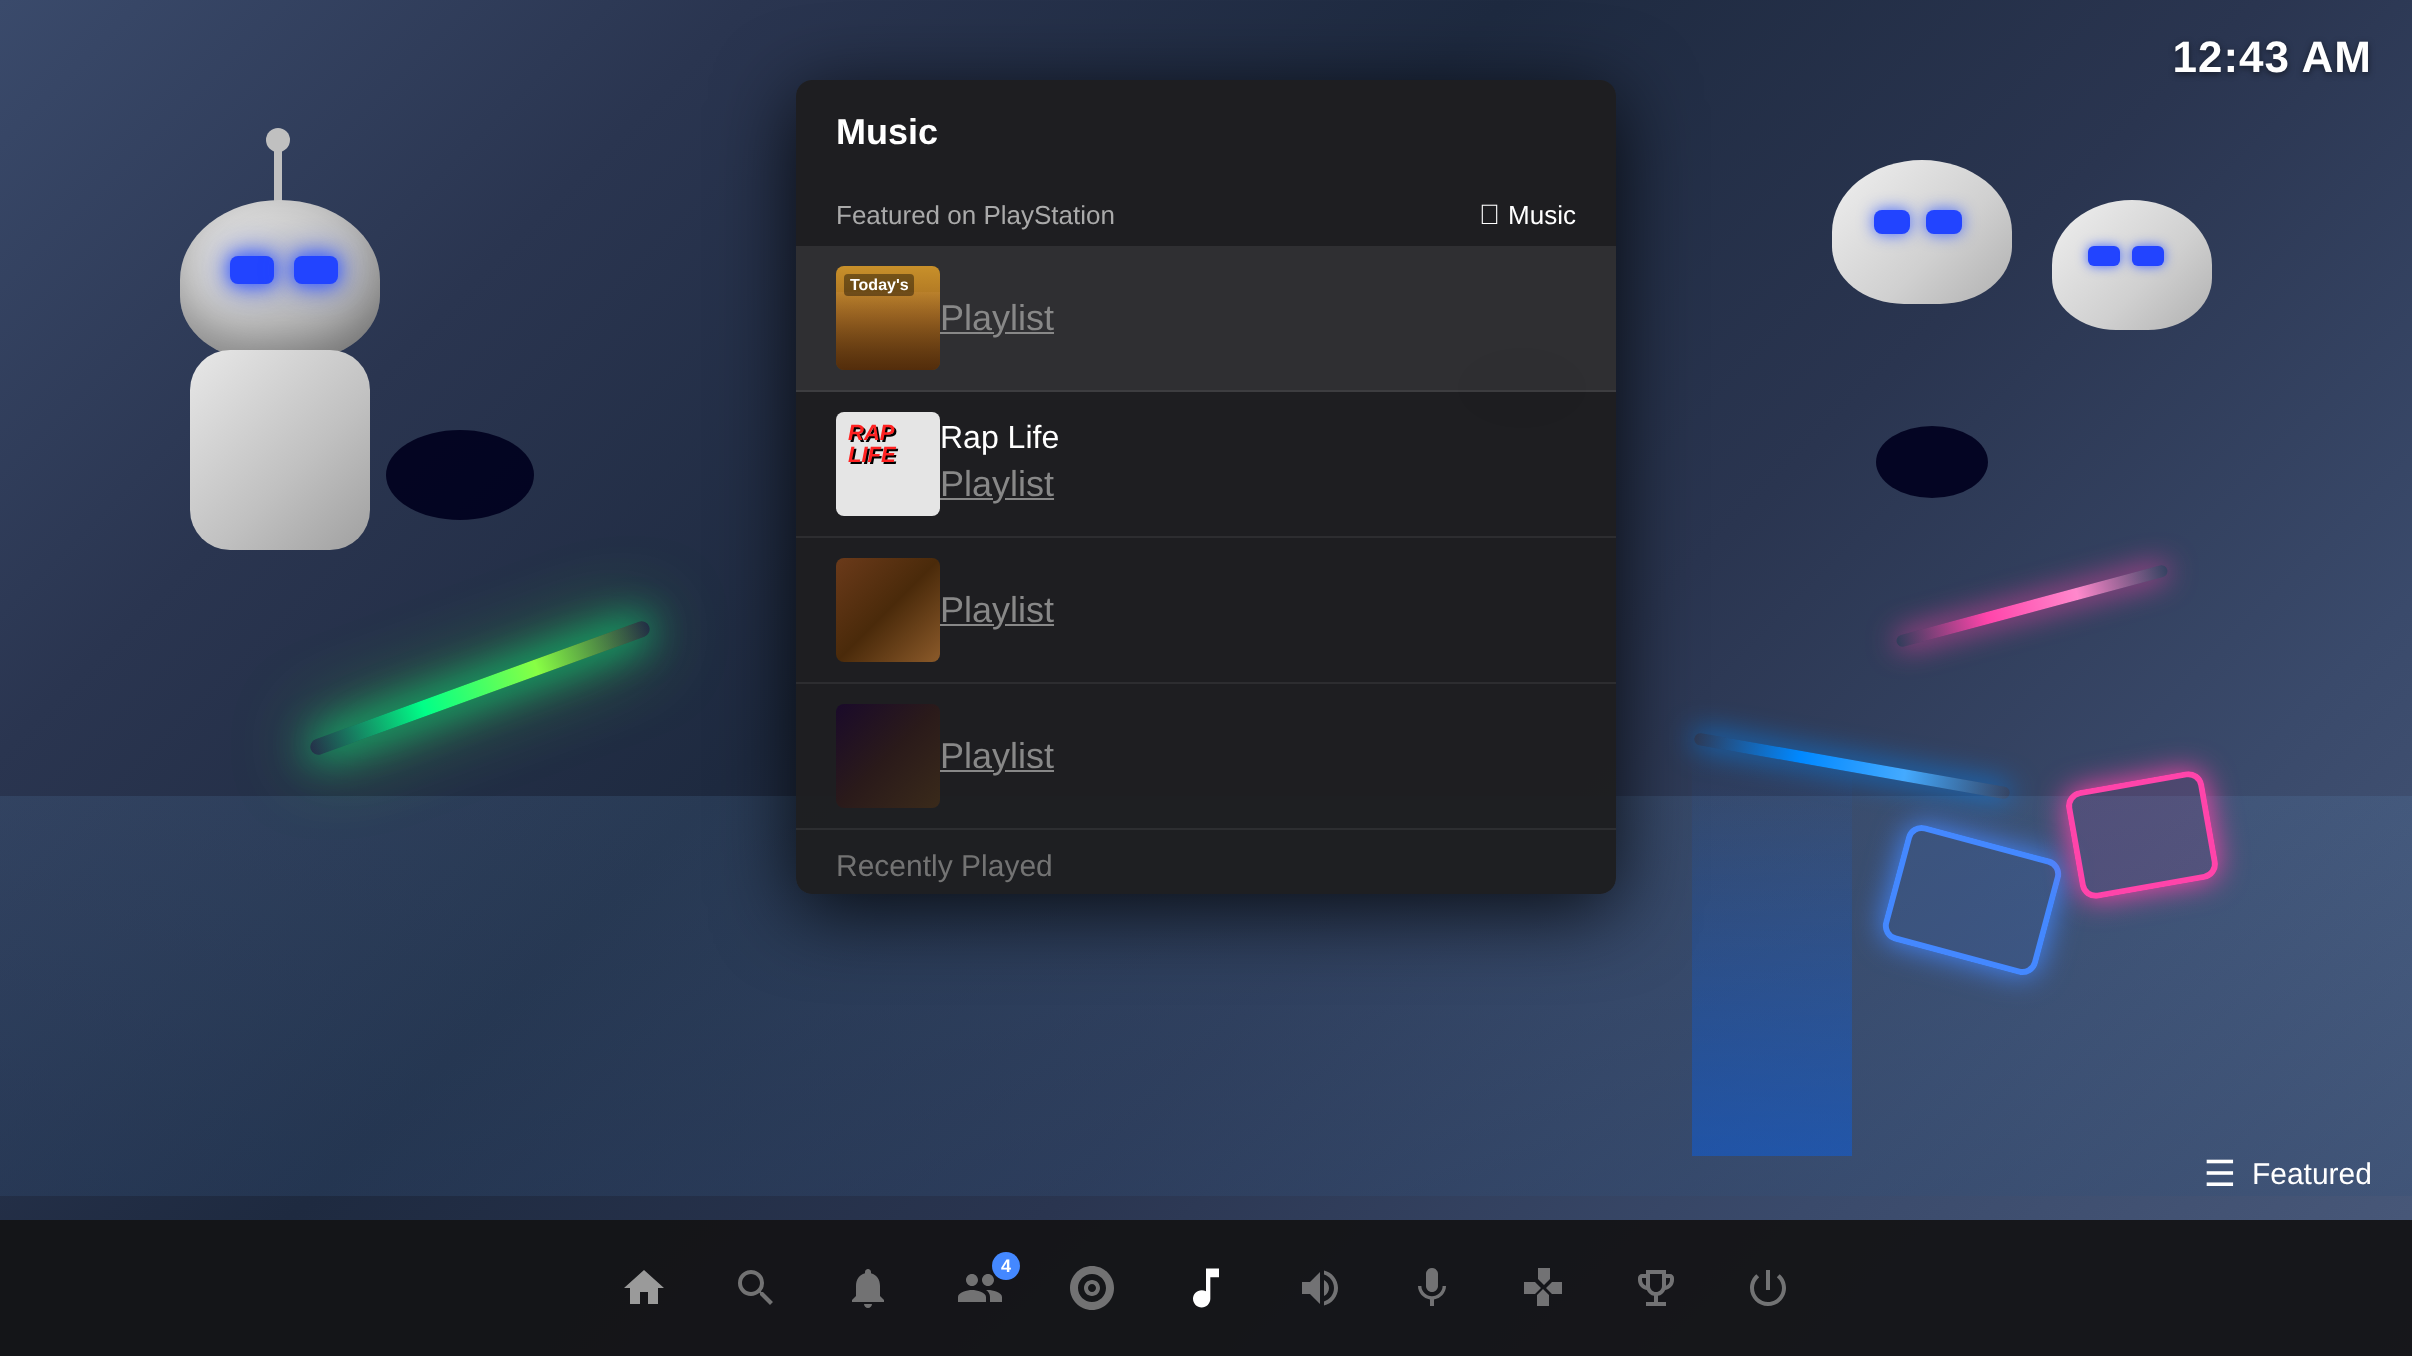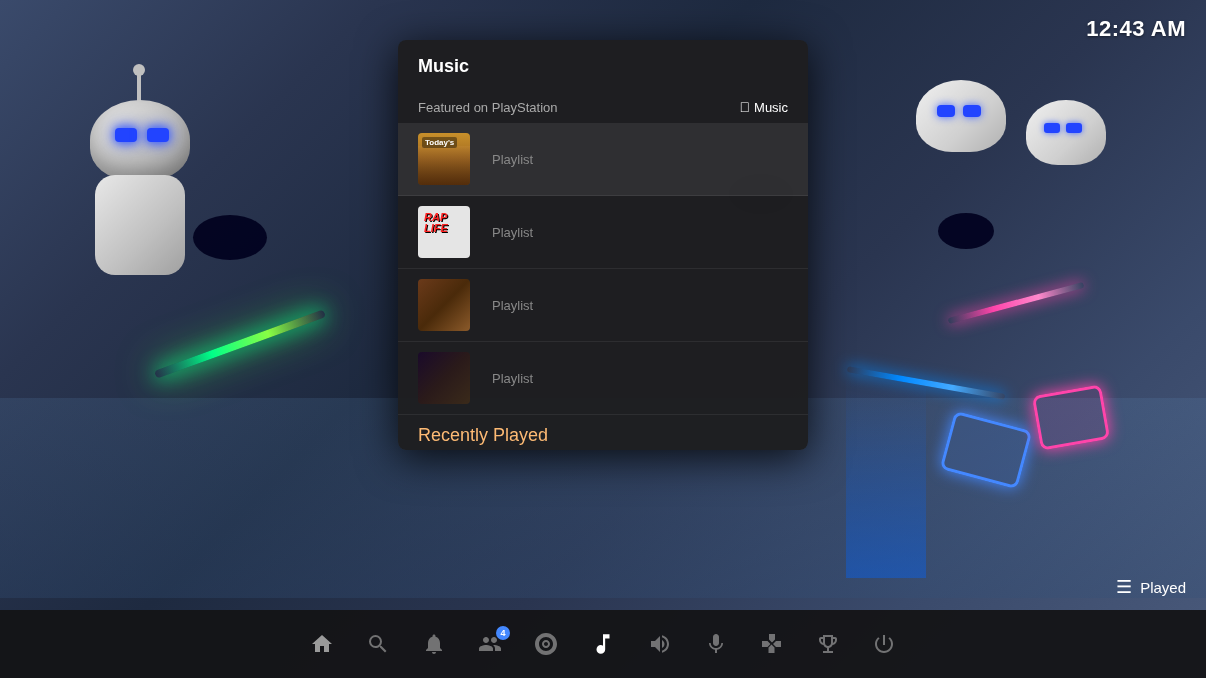--- a/index.html
+++ b/index.html
@@ -183,47 +183,48 @@
     .playlist-item:last-child {
       border-bottom: none;
     }
 
     .album-art {
       width: 52px;
       height: 52px;
       border-radius: 4px;
       flex-shrink: 0;
       overflow: hidden;
-      margin-right: 22px;
+      margin-right: 0;
     }
 
     .playlist-info {
       flex: 1;
     }
 
     .playlist-name {
       color: #ffffff;
       font-size: 16px;
       font-weight: 500;
       margin-bottom: 3px;
     }
 
     .playlist-type {
       color: #888888;
-      font-size: 13px;
+      font-size: 18px;
+      text-decoration: underline;
     }
 
     
     .section-divider {
       padding: 10px 20px 4px 20px;
     }
 
     .section-divider-label {
-      color: #fdba74;
-      font-size: 18px;
+      color: #737373;
+      font-size: 15px;
     }
 
     
     .taskbar {
       position: absolute;
       bottom: 0;
       left: 0;
       right: 0;
       height: 68px;
       background: rgba(20, 20, 22, 0.95);
@@ -598,20 +599,21 @@
     </div>
   </div>
 
   <div class="playlist-item">
     <div class="album-art">
       <div class="art-rap">
         <div class="rap-label">RAP<br>LIFE</div>
       </div>
     </div>
     <div class="playlist-info">
+      <div class="playlist-name">Rap Life</div>
       <div class="playlist-type">Playlist</div>
     </div>
   </div>
 
   <div class="playlist-item">
     <div class="album-art">
       <div class="art-verified"></div>
     </div>
     <div class="playlist-info">
       <div class="playlist-type">Playlist</div>
@@ -628,21 +630,21 @@
   </div>
 
   <div class="section-divider">
     <span class="section-divider-label">Recently Played</span>
   </div>
 
 </div>
 
 <div class="options-btn">
   <span class="options-icon">☰</span>
-  <span>Played</span>
+  <span>Featured</span>
 </div>
 
 <div class="taskbar">
   <div class="taskbar-icons">
 
     <div class="taskbar-icon">
       <svg width="24" height="24" viewBox="0 0 24 24" fill="currentColor">
           <path d="M10 20v-6h4v6h5v-8h3L12 3 2 12h3v8z"></path>
         </svg>
     </div>

